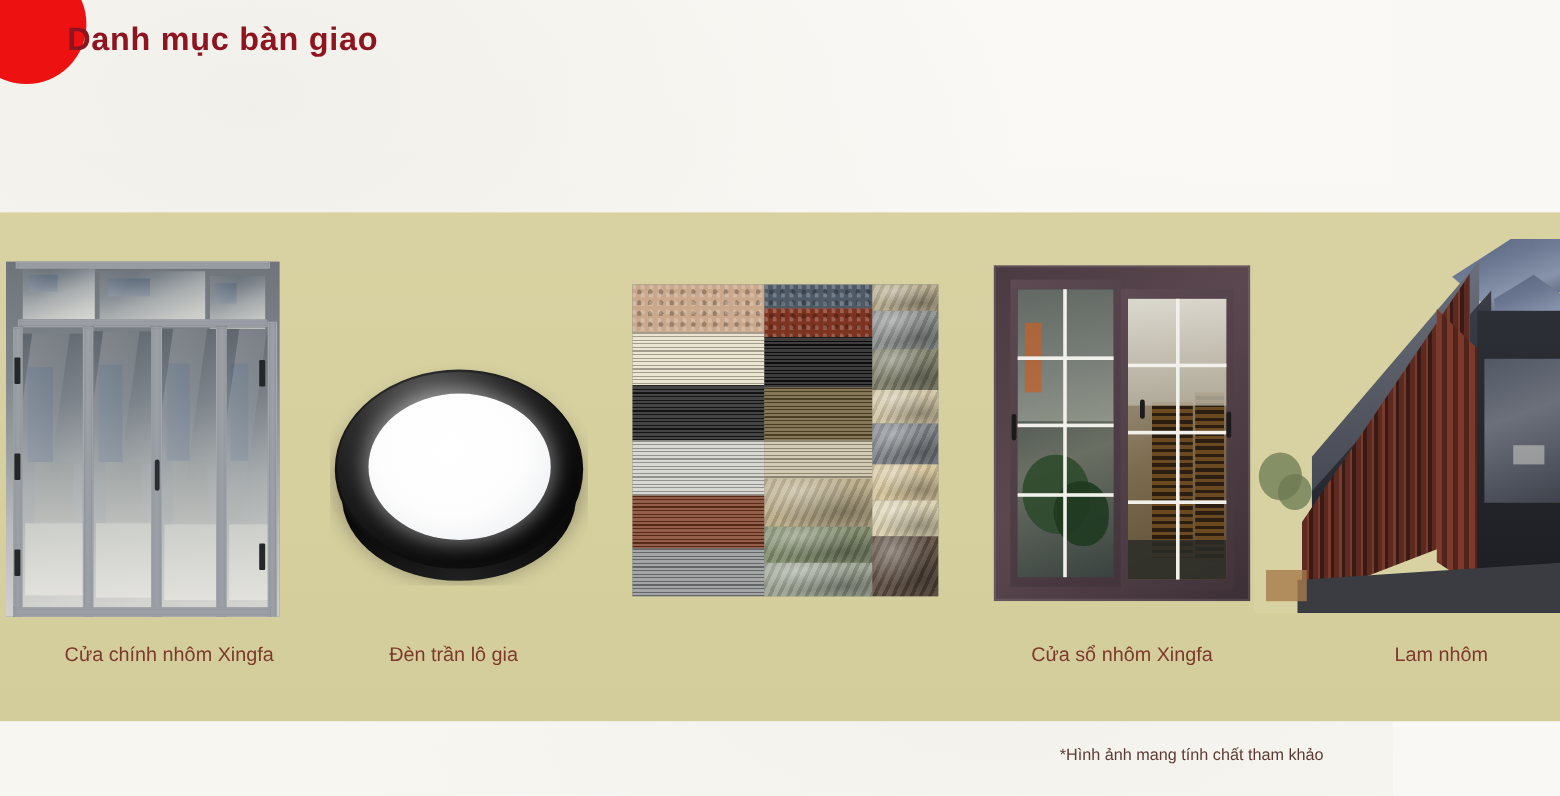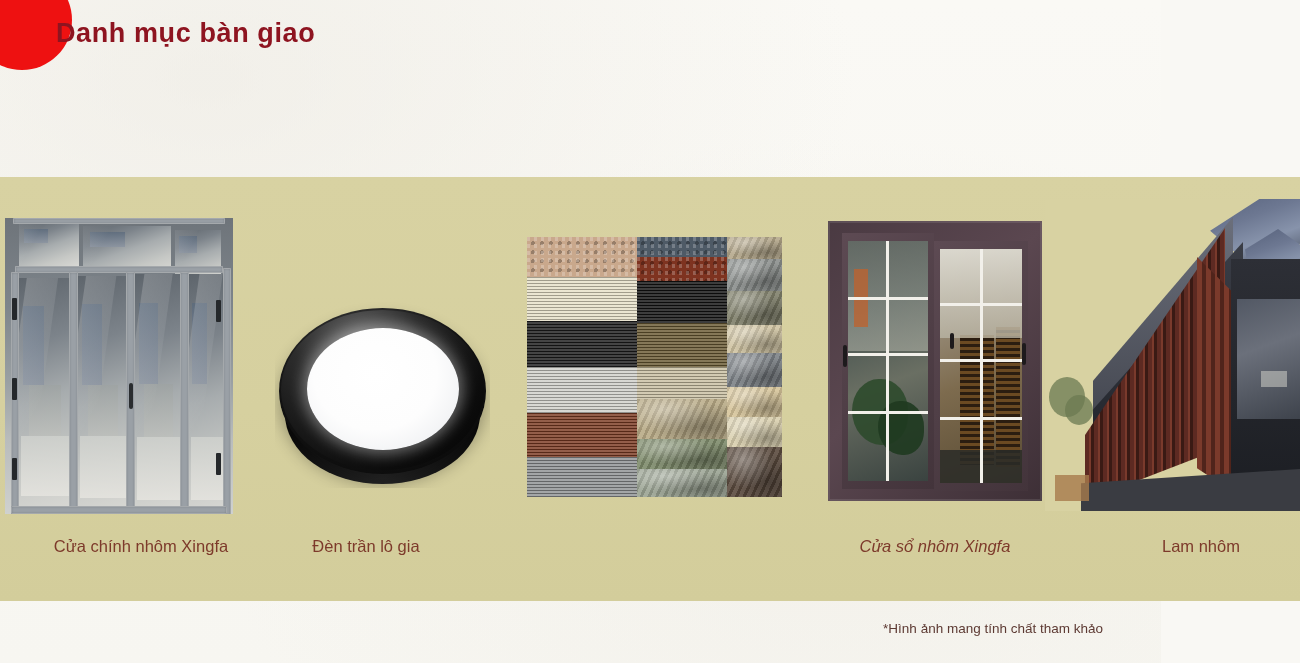--- a/index.html
+++ b/index.html
@@ -208,21 +208,21 @@
         <div class="hinge" style="left:211px;top:235px;"></div>
       </div>
       <div class="caption" style="left:16px;width:250px;">Cửa chính nhôm Xingfa</div>
 
       <div class="thumb light">
         <div class="side"></div>
         <div class="body"></div>
         <div class="rim"></div>
         <div class="diffuser"></div>
       </div>
-      <div class="caption" style="left:256px;width:220px;">Đèn trần lô gia</div>
+      <div class="caption" style="left:268px;width:220px;">Đèn trần lô gia</div>
 
       <div class="thumb tiles">
 
         <div class="col" style="left:0;width:110px;">
           <div class="t rough" style="top:0;height:40px;background-color:#c9a88c;"></div>
           <div class="t stripes-h" style="top:40px;height:44px;background-color:#e6e0c8;"></div>
           <div class="t stripes-h" style="top:84px;height:46px;background-color:#1c1c1c;"></div>
           <div class="t stripes-h" style="top:130px;height:46px;background-color:#cfcfc9;"></div>
           <div class="t stripes-h" style="top:176px;height:44px;background-color:#7c3b22;"></div>
           <div class="t stripes-h" style="top:220px;height:40px;background-color:#8f9294;"></div>
@@ -274,21 +274,21 @@
           <div style="position:absolute;left:0;bottom:0;width:100%;height:14%;background:#2a2b28;opacity:.85;"></div>
         </div>
         <div class="mull" style="left:152px;top:28px;width:3px;height:234px;"></div>
         <div class="mull" style="left:112px;top:82px;width:82px;height:3px;"></div>
         <div class="mull" style="left:112px;top:138px;width:82px;height:3px;"></div>
         <div class="mull" style="left:112px;top:196px;width:82px;height:3px;"></div>
         <div class="hdl" style="left:15px;top:124px;"></div>
         <div class="hdl" style="left:194px;top:122px;"></div>
         <div class="hdl" style="left:122px;top:112px;height:16px;"></div>
       </div>
-      <div class="caption" style="left:812px;width:246px;font-style:italic;">Cửa sổ nhôm Xingfa</div>
+      <div class="caption" style="left:812px;width:246px;">Cửa sổ nhôm Xingfa</div>
 
       <div class="thumb lam">
         <div class="skyb"></div>
 
         <div class="roofglass" style="left:148px;top:0;width:107px;height:72px;
              clip-path:polygon(16% 44%, 62% 0%, 100% 0%, 100% 62%, 56% 96%);"></div>
         <div class="roofglass" style="left:200px;top:30px;width:55px;height:60px;
              clip-path:polygon(0% 34%, 60% 0%, 100% 26%, 100% 100%, 10% 86%);"></div>
 
         <div class="fascia" style="left:48px;top:18px;width:140px;height:210px;

